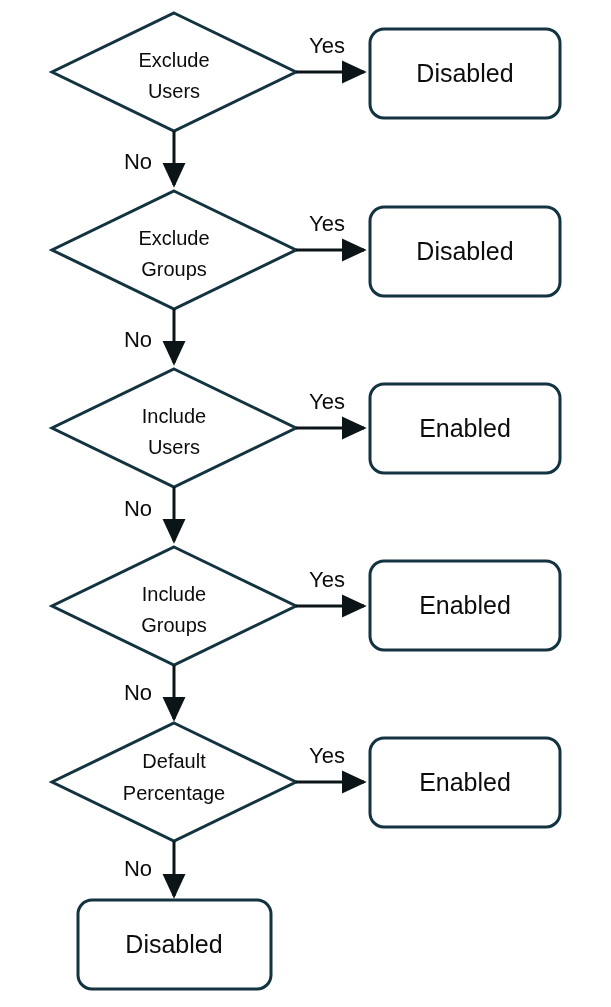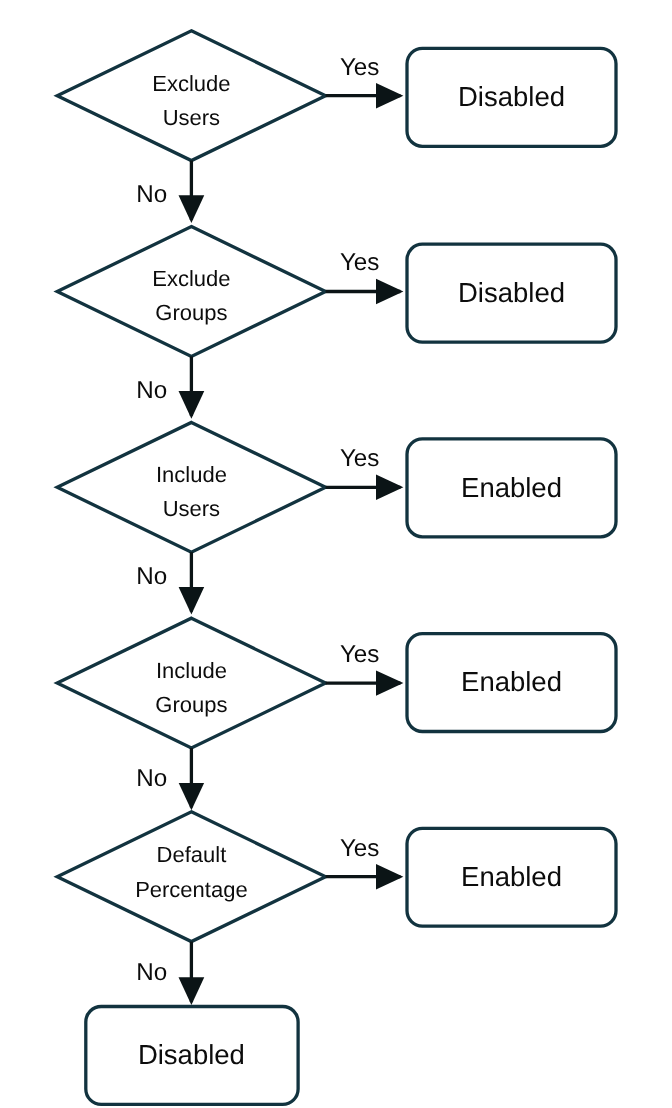--- a/index.html
+++ b/index.html
@@ -11,21 +11,21 @@
   body {
     width: 611px;
     height: 1007px;
     position: relative;
     overflow: hidden;
     font-family: "Liberation Sans", "DejaVu Sans", sans-serif;
   }
   #flow-root {
     position: absolute;
     left: 0;
-    top: 15px;
+    top: 0;
     width: 611px;
     height: 772px;
     text-align: center;
   }
   svg.flow-canvas {
     display: block;
     width: 611px;
     height: 1007px;
   }
   .shape-outline {

